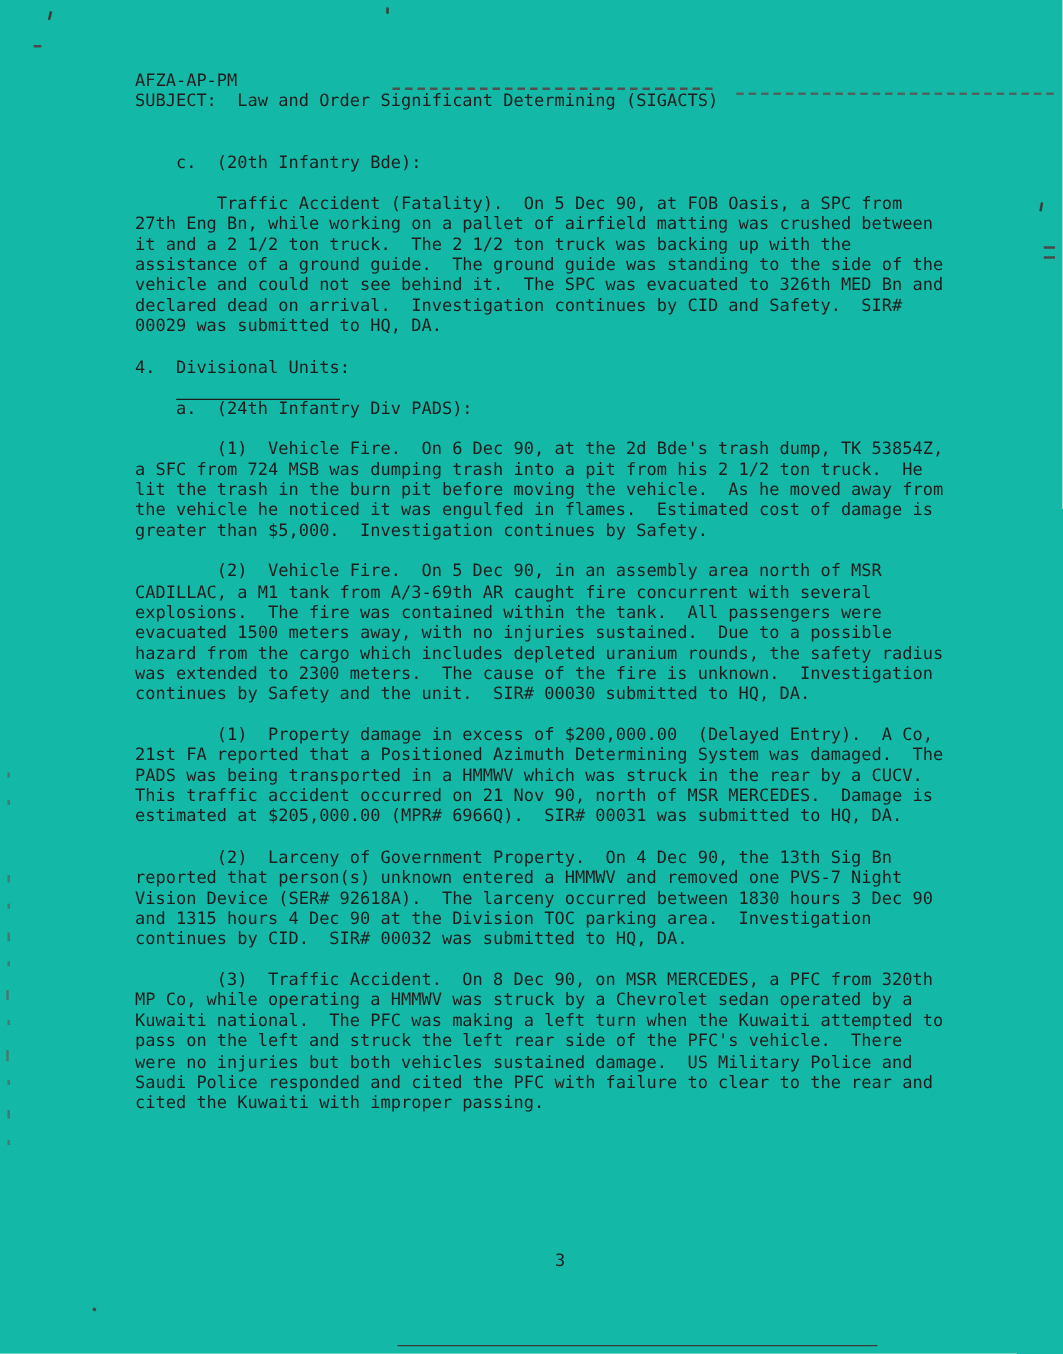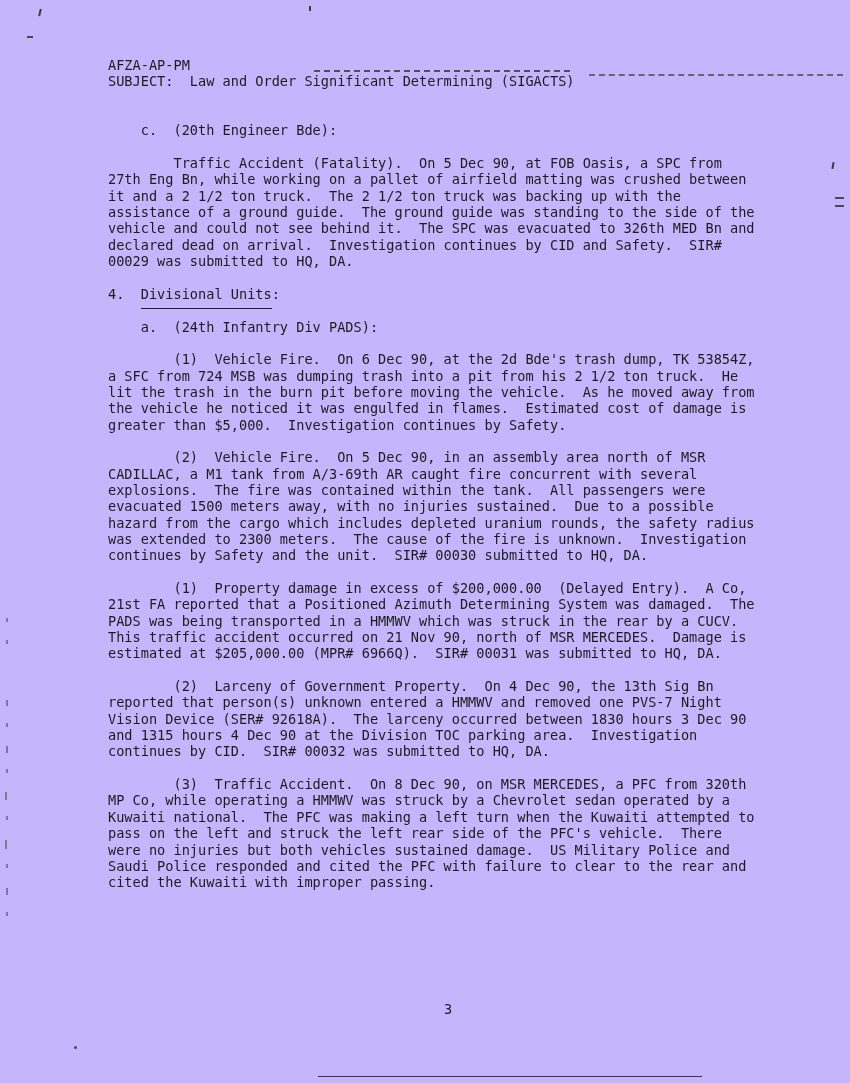--- a/index.html
+++ b/index.html
@@ -1,36 +1,36 @@
 <!DOCTYPE html>
 <html><head>
 <meta charset="utf-8">
 <style>
   html, body { margin: 0; padding: 0; background: #ffffff; }
   .page {
     position: relative;
     width: 850px;
     height: 1083px;
-    background: #c4b5fd;
+    background: #14b8a6;
     font-family: "DejaVu Sans Mono", "Liberation Mono", monospace;
     font-size: 13.6px;
     line-height: 16.35px;
     color: #1d1d1d;
     overflow: hidden;
   }
   .content {
     position: absolute;
     left: 108px;
     top: 57px;
     width: 700px;
   }
   .line, .para { white-space: pre; margin: 0; }
   .para { margin-bottom: 16.35px; }
   .after-header { margin-bottom: 32.7px; }
-  .u { border-bottom: 1.5px solid currentColor; padding-bottom: 6px; }
+  .u { border-bottom: 1.5px solid currentColor; padding-bottom: 17px; }
   .page-number {
     position: absolute;
     left: 444px;
     top: 1001px;
     white-space: pre;
   }
   
   .art { position: absolute; }
   .tick-top-left    { left: 39px;  top: 9px;   width: 2px; height: 7px;  background:#3c3c3c; transform: rotate(14deg); }
   .dash-top-left    { left: 27px;  top: 36px;  width: 6px; height: 2px;  background:#4a4a4a; }
@@ -73,21 +73,21 @@
   <span class="art speck s11"></span>
   <span class="art speck s12"></span>
   <span class="art dot-bottom-left"></span>
   <span class="art rule-bottom"></span>
 
   <div class="content">
 
     <div class="line">AFZA-AP-PM</div>
     <div class="line after-header">SUBJECT:  Law and Order Significant Determining (SIGACTS)</div>
 
-    <div class="para">    c.  (20th Engineer Bde):</div>
+    <div class="para">    c.  (20th Infantry Bde):</div>
     <div class="para">        Traffic Accident (Fatality).  On 5 Dec 90, at FOB Oasis, a SPC from
 27th Eng Bn, while working on a pallet of airfield matting was crushed between
 it and a 2 1/2 ton truck.  The 2 1/2 ton truck was backing up with the
 assistance of a ground guide.  The ground guide was standing to the side of the
 vehicle and could not see behind it.  The SPC was evacuated to 326th MED Bn and
 declared dead on arrival.  Investigation continues by CID and Safety.  SIR#
 00029 was submitted to HQ, DA.</div>
 
     <div class="para"><span>4.  </span><span class="u">Divisional Units</span><span>:</span></div>
 

